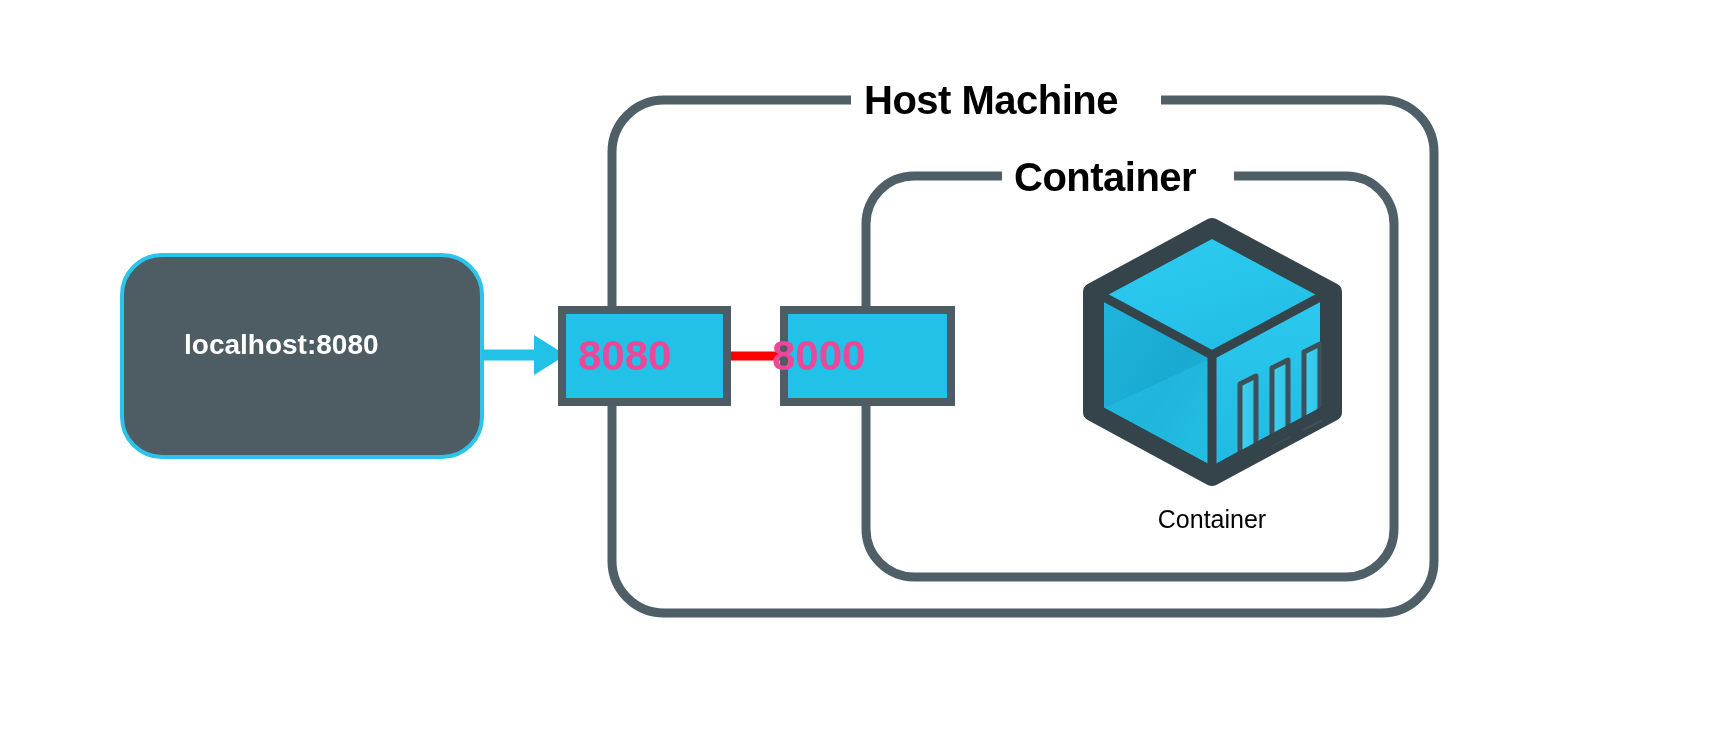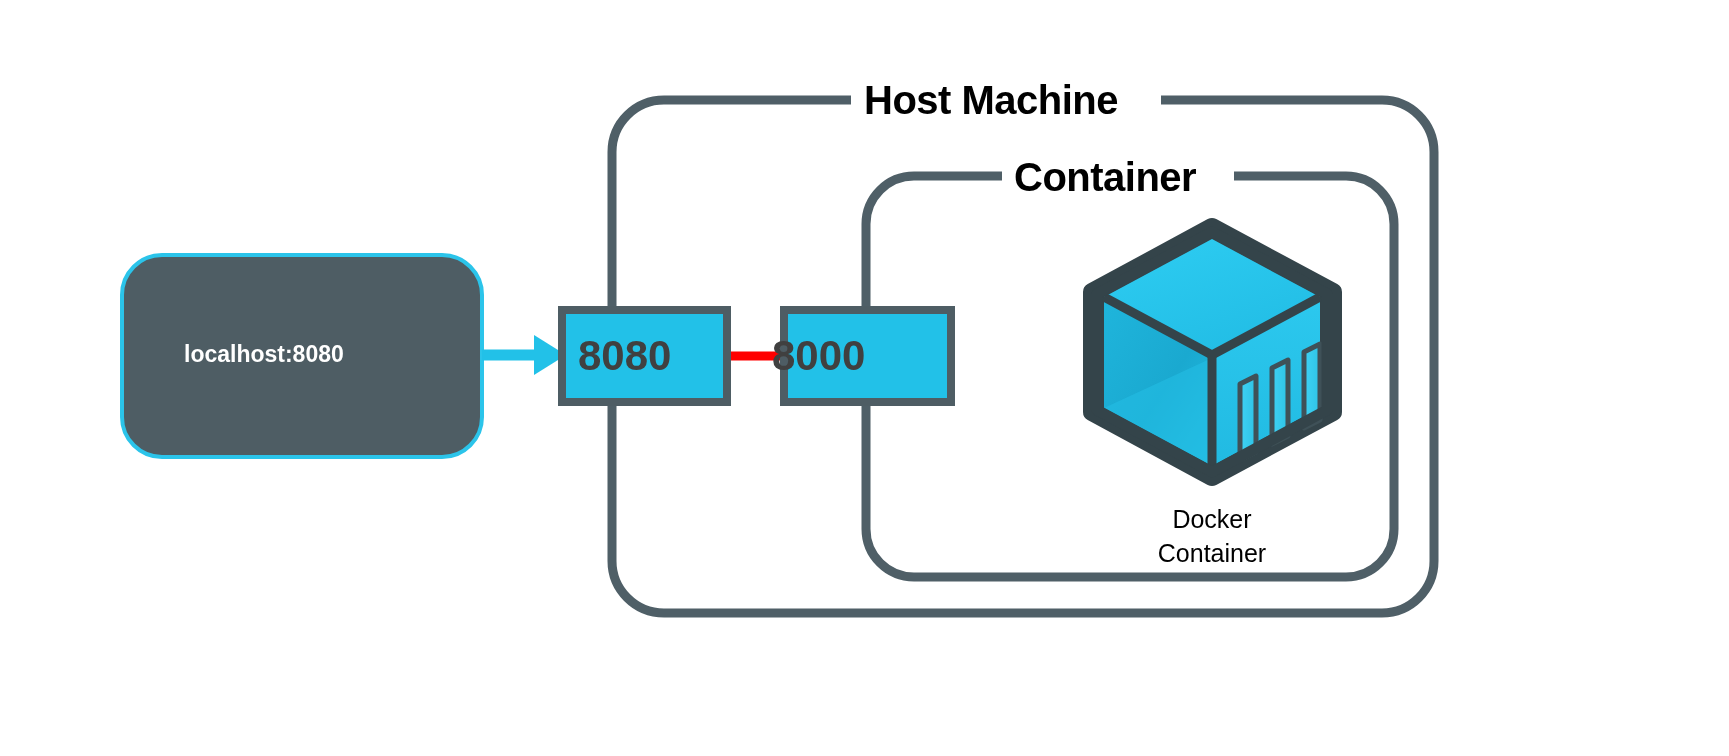--- a/index.html
+++ b/index.html
@@ -39,30 +39,30 @@
   #host-title {
     left: 864px;
     top: 78px;
   }
   #container-title {
     left: 1014px;
     top: 155px;
   }
   #localhost-label {
     left: 184px;
-    top: 341px;
+    top: 329px;
     font-weight: bold;
-    font-size: 23px;
+    font-size: 28px;
     color: #ffffff;
   }
   .port-label {
     position: absolute;
     font-weight: bold;
     font-size: 42px;
-    color: #404040;
+    color: #ec4899;
     white-space: nowrap;
   }
   #port-host-label {
     left: 578px;
     top: 332px;
   }
   #port-container-label {
     left: 772px;
     top: 332px;
   }
@@ -181,17 +181,16 @@
 
   <div class="lbl group-title" id="container-title">Container</div>
 
   <div class="lbl" id="localhost-label">localhost:8080</div>
 
   <div class="port-label" id="port-host-label">8080</div>
 
   <div class="port-label" id="port-container-label">8000</div>
 
   <div id="docker-caption">
-    <span>Docker</span>
     <span>Container</span>
   </div>
 
 </div>
 
 </body></html>

